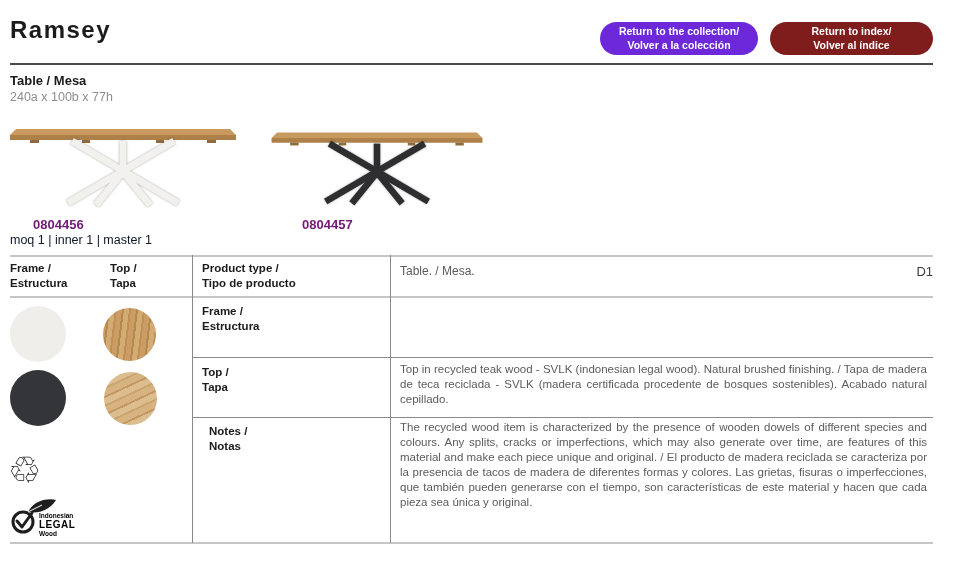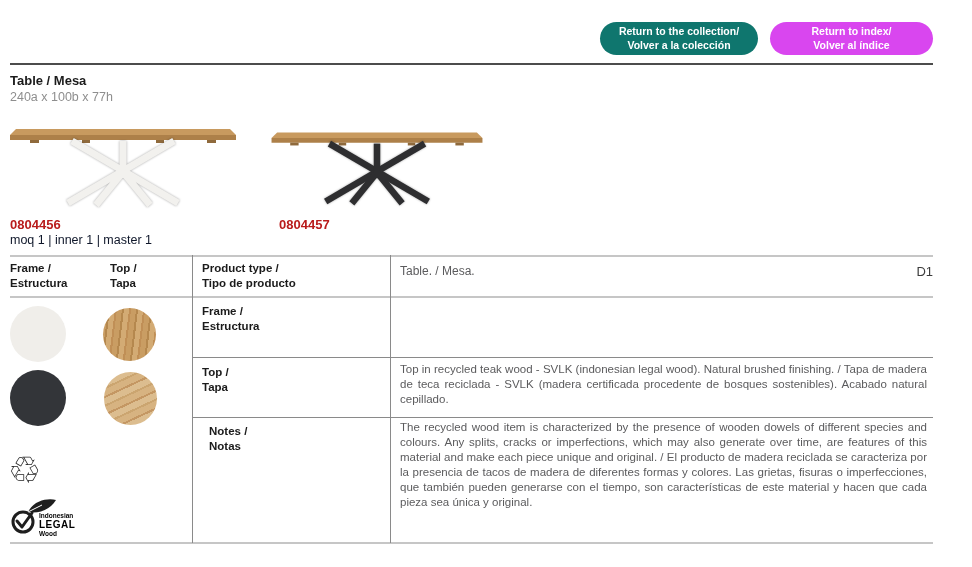--- a/index.html
+++ b/index.html
@@ -16,21 +16,21 @@
   .btn-collection { left:600px; top:22px; width:158px; }
   .btn-index { left:770px; top:22px; width:163px; }
   .title-rule { left:10px; top:63px; width:923px; height:2px; background:#4c4c4c; }
 
   .category { left:10px; top:73px; font-size:13px; font-weight:bold; color:#1b1b1b; }
   .dimensions { left:10px; top:90px; font-size:12.5px; color:#8e8e8e; }
   .fig-1 { left:8px; top:120px; width:230px; height:90px; }
   .fig-2 { left:263px; top:124px; width:228px; height:84px; }
   .legs { filter: drop-shadow(0 0 1px rgba(0,0,0,0.35)); }
 
-  .code { font-size:13px; font-weight:bold; color:#b91c1c; }
+  .code { font-size:13px; font-weight:bold; color:#701a75;margin-left:23px; }
   .code-1 { left:10px; top:217px; }
   .code-2 { left:279px; top:217px; }
   .packaging { left:10px; top:233px; font-size:12.5px; color:#0f172a; }
   .page-code { left:860px; top:236px; width:73px; text-align:right; font-size:13px; color:#3c3c3c;margin-top:28px; }
 
   
   .rule-light { background:#c6c6c6; height:2px; }
   .rule-dark { background:#8a8a8a; height:1px; }
   .vline { width:1px; background:#8a8a8a; }
 
@@ -48,27 +48,28 @@
   .recycle { left:8px; top:451px; font-size:37px; color:#1e1e1e; line-height:40px; }
   .legalwood-text { font-family:"Liberation Sans",sans-serif; color:#1e1e1e; }
   .lw-small { font-size:6.5px; font-weight:bold; }
   .lw-big { font-size:10px; font-weight:bold; letter-spacing:0.5px; }
 </style>
 </head>
 <body>
 
 <div id="page">
 
+  <div class="abs page-title">Ramsey</div>
 
-  <button class="abs pill-btn btn-collection" style="background-color: #0f766e;">
+  <button class="abs pill-btn btn-collection" style="background-color: #6d28d9;">
     <span>Return to the collection/</span><br>
     <span>Volver a la colección</span>
   </button>
 
-  <button class="abs pill-btn btn-index" style="background-color: #d946ef;">
+  <button class="abs pill-btn btn-index" style="background-color: #7f1d1d;">
     <span>Return to index/</span><br>
     <span>Volver al índice</span>
   </button>
 
   <div class="abs title-rule"></div>
 
   <div class="abs category">Table / Mesa</div>
   <div class="abs dimensions">240a x 100b x 77h</div>
 
   <div class="abs fig-1">

